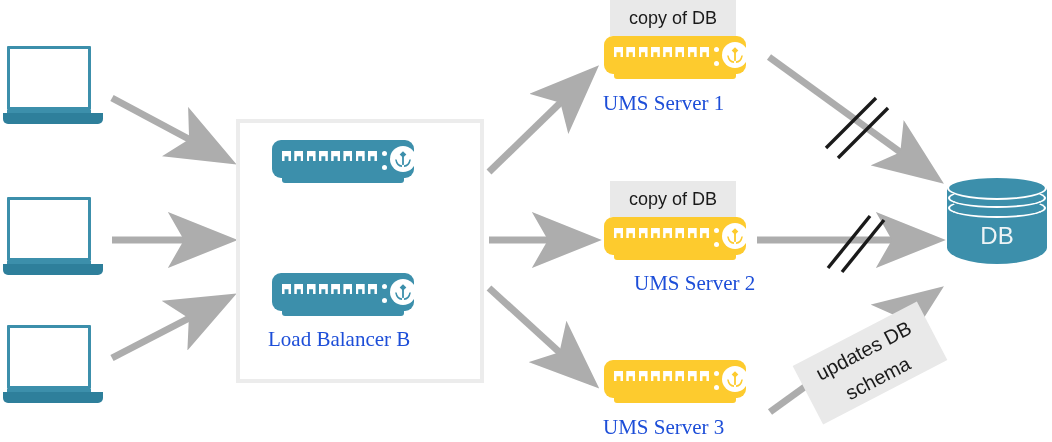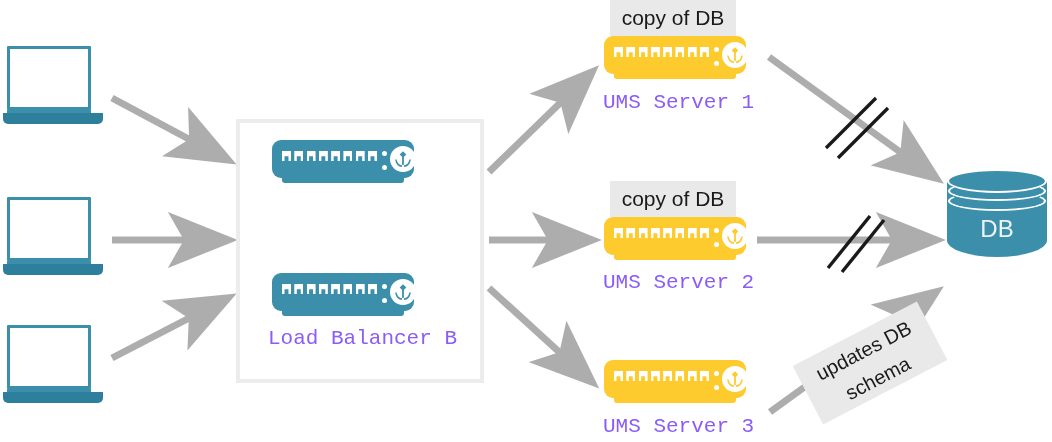--- a/index.html
+++ b/index.html
@@ -133,66 +133,66 @@
     width: 26px;
     height: 26px;
     border-radius: 50%;
     background: #ffffff;
   }
   .device .badge svg { display: block; }
 
   
   .node-label {
     position: absolute;
-    color: #8b5cf6;
+    color: #1d4ed8;
     font-size: 21px;
     line-height: 26px;
     white-space: nowrap;
-    font-family: Liberation Mono, monospace;
+    font-family: Liberation Serif, serif;
   }
 
   
   #lb-frame {
     position: absolute;
     left: 236px;
     top: 119px;
     width: 248px;
     height: 264px;
     border: 4px solid #ececec;
     background: #ffffff;
     box-sizing: border-box;
   }
 
   
   .callout {
     position: absolute;
     background: #e9e9e9;
     color: #1a1a1a;
-    font-size: 21px;
+    font-size: 18px;
     line-height: 36px;
     text-align: center;
     white-space: nowrap;
     font-family: "Liberation Sans", sans-serif;
   }
   #callout-schema {
     width: 140px;
     height: 66px;
     line-height: 31px;
     padding-top: 4px;
     box-sizing: border-box;
     transform: rotate(-27.5deg);
     transform-origin: 50% 50%;
     font-size: 20px;
   }
 
   
   #db-node {
     position: absolute;
     left: 947px;
-    top: 169px;
+    top: 176px;
     width: 100px;
     height: 100px;
   }
   #db-node .cyl-body {
     position: absolute;
     left: 0;
     top: 12px;
     width: 100px;
     height: 76px;
     background: #3C8FAB;
@@ -397,21 +397,21 @@
         <svg width="26" height="26" viewBox="0 0 26 26">
           <path d="M13 5.2 L16.3 8.5 L13 11.8 L9.7 8.5 Z" fill="#FDCB2E"></path>
           <rect x="12.1" y="10.5" width="1.8" height="8.4" fill="#FDCB2E"></rect>
           <path d="M6.6 13.6 q1.2 5.6 5.4 5.6 l0 1.8 q-5.6 0-6.9-7.4 z" fill="#FDCB2E"></path>
           <path d="M19.4 13.6 q-1.2 5.6 -5.4 5.6 l0 1.8 q5.6 0 6.9-7.4 z" fill="#FDCB2E"></path>
         </svg>
       </div>
     </div>
     <div class="foot"></div>
   </div>
-  <div class="node-label" style="left:603px; top:270px;">UMS Server 2</div>
+  <div class="node-label" style="left:634px; top:270px;">UMS Server 2</div>
 
   <div class="device yellow" style="left:604px; top:360px;">
     <div class="body">
       <div class="ports">
         <i></i>
           <i></i>
           <i></i>
           <i></i>
           <i></i>
           <i></i>

